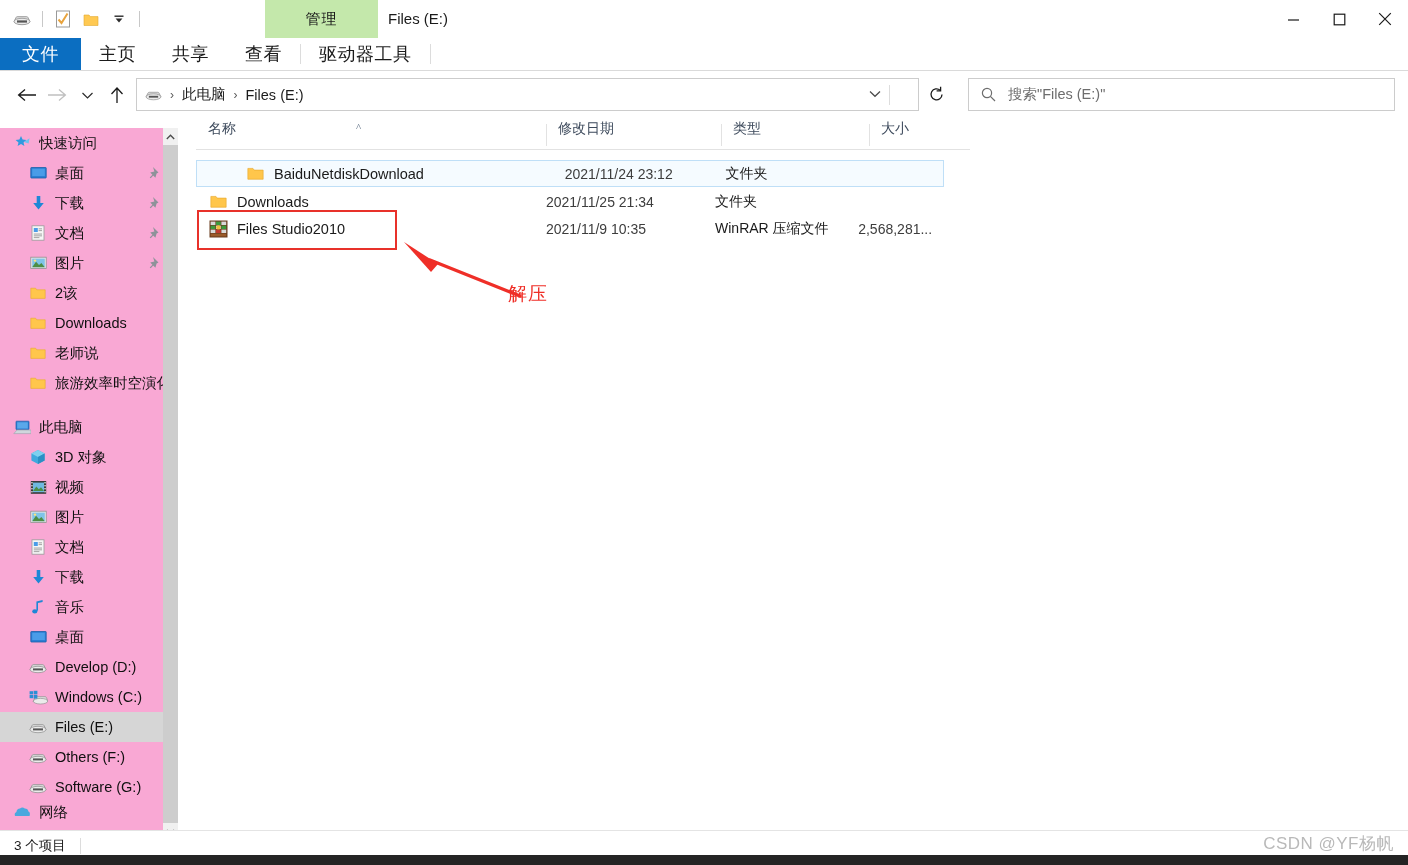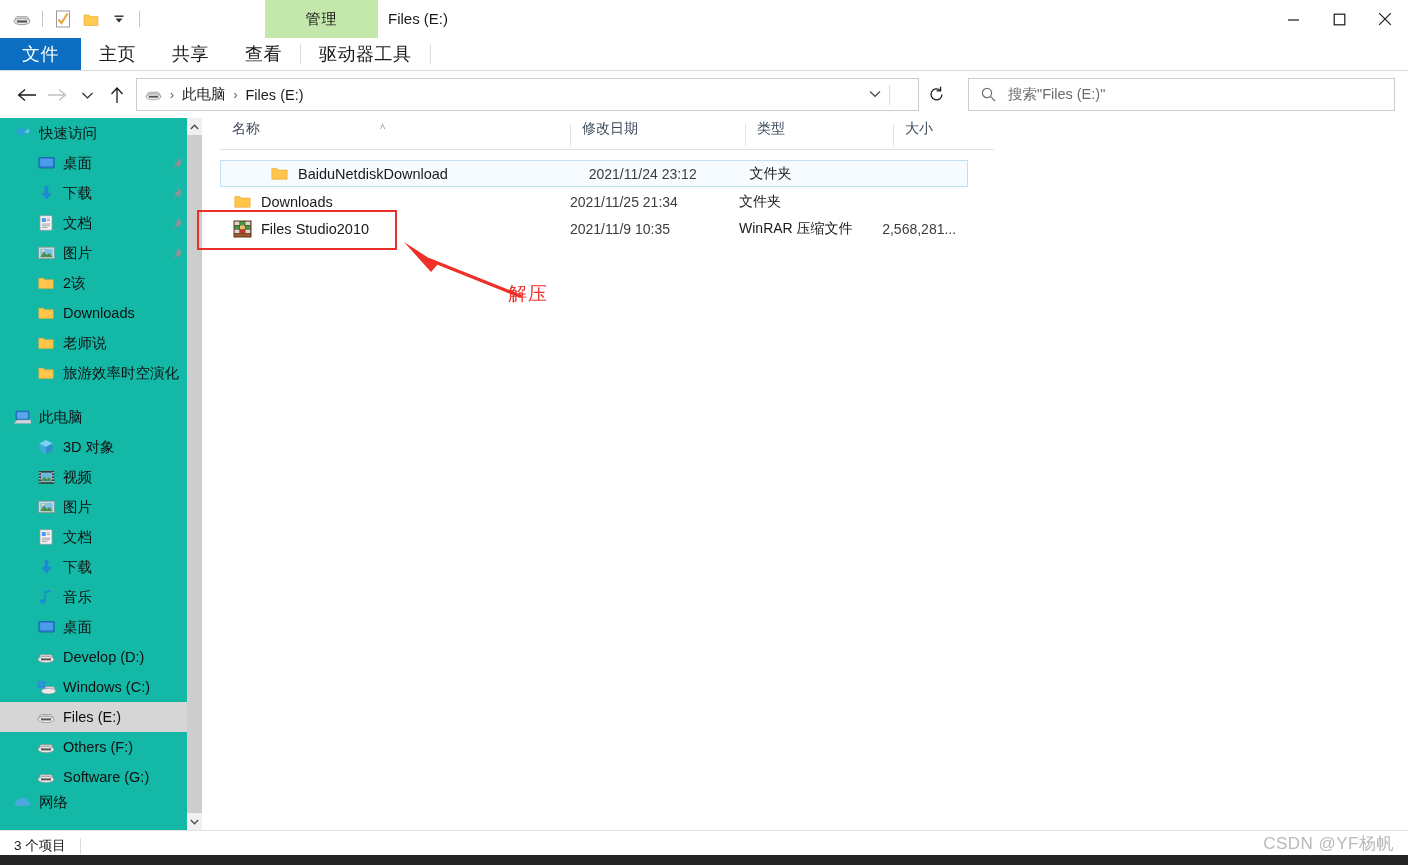--- a/index.html
+++ b/index.html
@@ -147,27 +147,28 @@
   
   .content {
     position: absolute; left: 0; top: 118px;
     width: 1408px; height: 712px;
     display: flex;
   }
 
   
   .sidebar {
     position: relative;
-    width: 202px; height: 712px;
-    background: #14b8a6;
+    width: 178px; height: 712px;
+    background: #f9a8d4;
     overflow: hidden;
+    margin-top: 10px;
   }
   .nav-item {
     height: 30px; display: flex; align-items: center;
-    padding-left: 36px; position: relative;
+    padding-left: 28px; position: relative;
     font-size: 14.5px; color: #101010;
     white-space: nowrap;
   }
   .nav-item.root { padding-left: 12px; font-weight: normal; }
   .nav-item.selected { background: #d6d6d6; }
   .nav-ico {
     width: 20px; height: 18px; margin-right: 7px;
     display: flex; align-items: center; justify-content: center;
     flex: 0 0 auto;
   }

